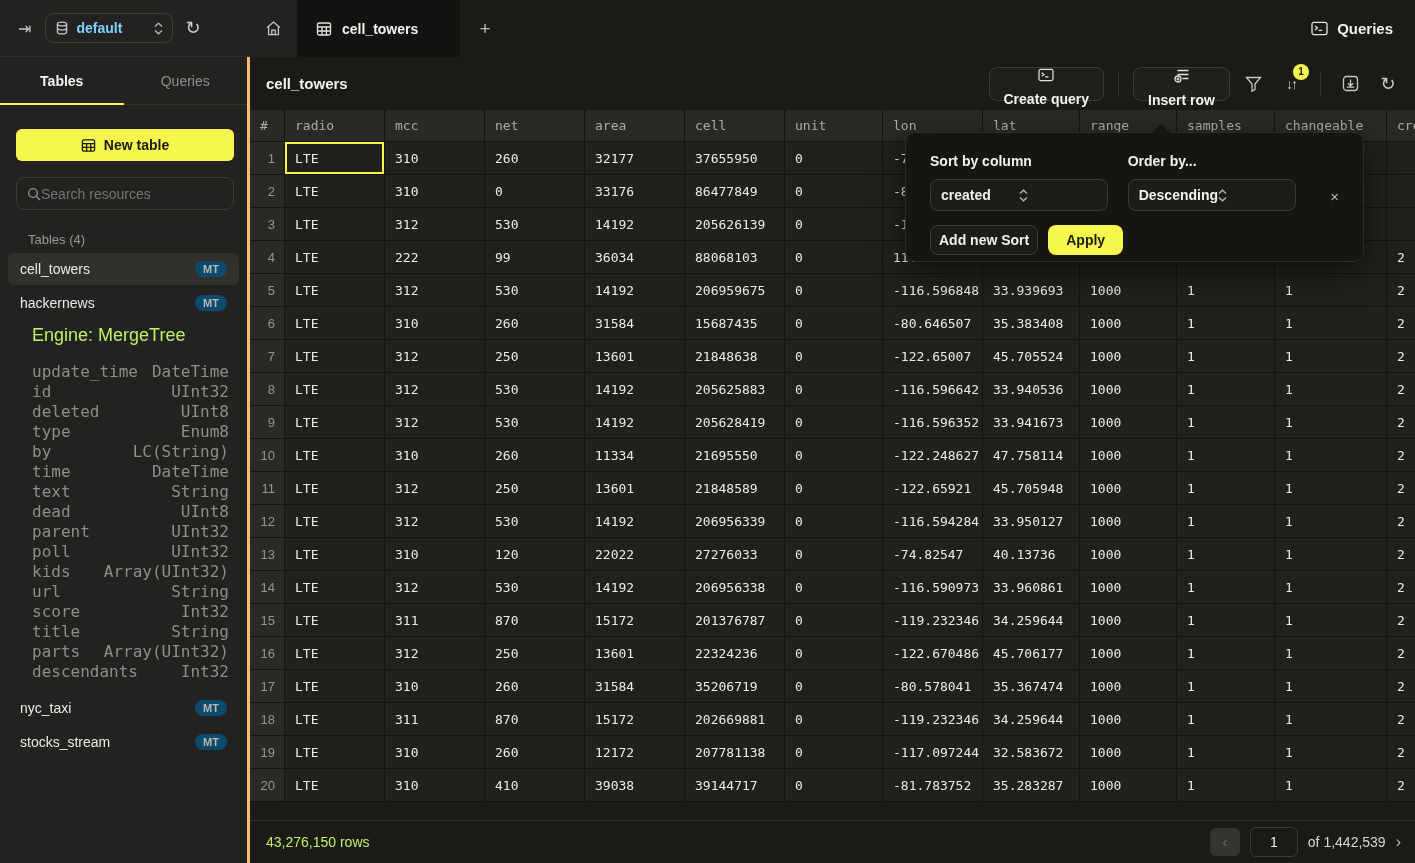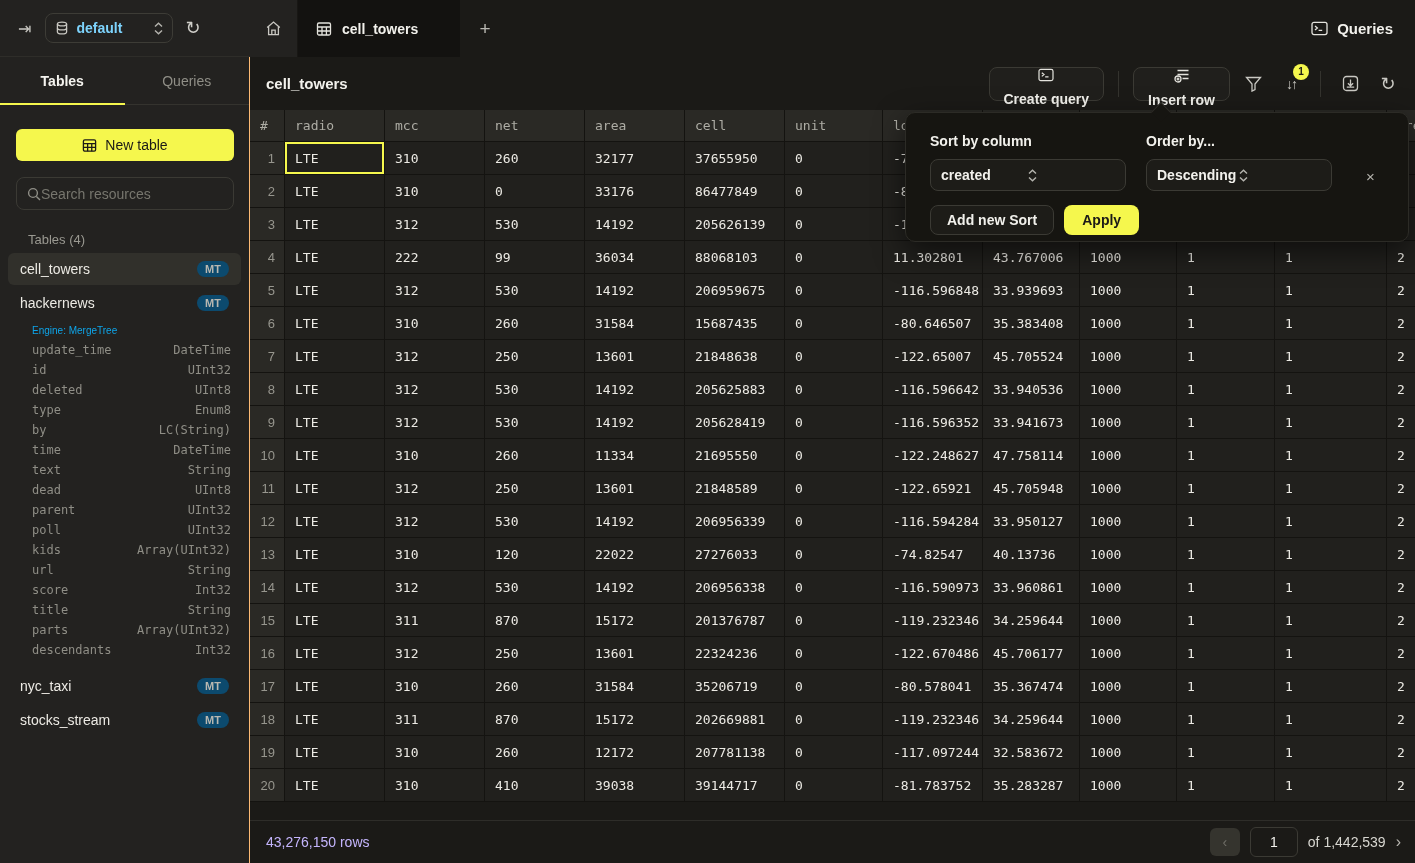--- a/index.html
+++ b/index.html
@@ -18,41 +18,41 @@
   .tb-refresh { margin-left:12px; font-size:18px; }
   .tabstrip { position:absolute; left:250px; top:0; height:57px; display:flex; align-items:stretch; }
   .tab-home { width:48px; background:#232220; border-right:1px solid #181714; display:flex; align-items:center; justify-content:center; cursor:pointer; }
   .tab-active { width:162px; background:#131210; display:flex; align-items:center; gap:10px; padding:0 18px; cursor:pointer; }
   .tab-active .tab-label { font-size:14px; font-weight:700; color:#f2f1ec; }
   .tab-plus { width:50px; display:flex; align-items:center; justify-content:center; color:#b9b8b2; font-size:19px; cursor:pointer; }
   .queries-top { position:absolute; right:22px; top:0; height:57px; display:flex; align-items:center; gap:9px; cursor:pointer; }
   .queries-top span { font-size:15px; font-weight:700; color:#f2f1ec; }
 
   
-  .sidebar { position:absolute; left:0; top:57px; width:250px; height:806px; background:#232220; border-right:1px solid #fdba74; }
+  .sidebar { position:absolute; left:0; top:57px; width:250px; height:806px; background:#232220; border-right:3px solid #fdba74; }
   .side-tabs { display:flex; height:48px; border-bottom:1px solid #34332e; }
   .side-tab { flex:1; display:flex; align-items:center; justify-content:center; font-size:14px; cursor:pointer; position:relative; }
   .side-tab.active { color:#f5f4ef; font-weight:700; }
   .side-tab.active::after { content:""; position:absolute; left:0; right:0; bottom:-1px; height:2px; background:#f5f74d; }
   .side-tab.inactive { color:#8f8e86; }
   .new-table-btn { margin:24px 16px 0 16px; width:218px; height:32px; background:#f5f74d; border:none; border-radius:6px;
-    font-size:14px; font-weight:400; color:#1b1a17; display:flex; align-items:center; justify-content:center; gap:8px; cursor:pointer; }
+    font-size:14px; font-weight:700; color:#1b1a17; display:flex; align-items:center; justify-content:center; gap:8px; cursor:pointer; }
   .search-box { margin:16px 16px 0 16px; width:218px; height:33px; border:1px solid #3b3a34; border-radius:8px;
     display:flex; align-items:center; padding:0 10px; background:#232220; }
   .search-box input { background:transparent; border:none; outline:none; color:#d8d7d1; font-size:14px; width:100%;
     font-family:"Liberation Sans", sans-serif; }
   .search-box input::placeholder { color:#77766e; }
   .side-section-label { margin:22px 0 6px 28px; font-size:13px; color:#9a9991; }
   .side-item { margin:2px 8px; height:32px; border-radius:6px; display:flex; align-items:center; padding:0 12px; cursor:pointer; }
   .side-item.selected { background:#31302b; }
   .side-item .tname { font-size:14px; color:#eceae4; flex:1; }
   .mt-badge { background:#0c4a6e; color:#b9b8b1; font-size:11px; font-weight:600; border-radius:9px; padding:2px 8px; }
-  .engine-line { margin:6px 0 4px 32px; font-size:10px; color:#0ea5e9; }
+  .engine-line { margin:6px 0 16px 32px; font-size:18px; color:#bef264; }
   .field-row { display:flex; justify-content:space-between; padding:0 18px 0 32px; height:20px; line-height:20px;
-    font-family:"DejaVu Sans Mono", monospace; font-size:12px; color:#8f8e86; }
+    font-family:"DejaVu Sans Mono", monospace; font-size:16px; color:#8f8e86; }
 
   
   .main-toolbar { position:absolute; left:250px; top:57px; width:1165px; height:53px; background:#1b1a17; display:flex; align-items:center; }
   .view-title { margin-left:16px; font-size:15px; font-weight:700; color:#f2f1ec; }
   .toolbar-right { position:absolute; right:12px; display:flex; align-items:center; gap:8px; }
   .tb-btn { height:34px; border:1px solid #3b3a34; background:#201f1c; border-radius:8px; color:#f2f1ec;
     font-size:14px; font-weight:600; display:flex; align-items:center; gap:9px; padding:0 14px; cursor:pointer;
     font-family:"Liberation Sans", sans-serif;flex-direction:column; }
   .v-div { width:1px; height:26px; background:#34332e; margin:0 6px; }
   .tool-icon { width:30px; height:30px; position:relative; color:#c9c8c2; }
@@ -69,41 +69,41 @@
     font-family:"DejaVu Sans Mono", monospace; font-size:13px; color:#eceae4;
     display:flex; align-items:center; padding:0 10px; white-space:nowrap; overflow:hidden; }
   .hcell { background:#2a2925; color:#aeada5; }
   .rownum { background:#2a2925; color:#97968e; justify-content:flex-end; padding-right:9px;
     font-family:"Liberation Sans", sans-serif; font-size:13px; }
   .c0{width:35px;} .c1{width:100px;} .c2{width:100px;} .c3{width:100px;} .c4{width:100px;} .c5{width:100px;}
   .c6{width:98px;} .c7{width:100px;} .c8{width:97px;} .c9{width:97px;} .c10{width:98px;} .c11{width:112px;} .c12{width:100px;}
   .cell.selected { box-shadow:inset 0 0 0 2px #f5f74d; }
 
   
-  .sort-popup { position:absolute; left:905px; top:112px; width:504px; height:130px; background:#161511;
+  .sort-popup { position:absolute; left:905px; top:132px; width:459px; height:130px; background:#161511;
     border:1px solid #2c2b26; border-radius:10px; box-shadow:0 10px 30px rgba(0,0,0,.55); padding:20px 24px; z-index:10; }
   .sort-caret { position:absolute; left:248px; top:-8px; width:14px; height:14px; background:#161511;
     border-left:1px solid #2c2b26; border-top:1px solid #2c2b26; transform:rotate(45deg); }
   .popup-grid { display:flex; gap:20px; }
   .popup-col1 { width:196px; } .popup-col2 { width:186px; }
   .popup-label { font-size:14px; font-weight:700; color:#f2f1ec; margin-bottom:10px; }
   .select { height:32px; border:1px solid #3b3a34; border-radius:8px; background:#1d1c18; display:flex;
     align-items:center; padding:0 10px; cursor:pointer; }
   .select span { font-size:14px; font-weight:600; color:#f2f1ec; flex:1; }
   .popup-close { align-self:flex-end; margin-bottom:6px; margin-left:14px; color:#b5b4ae; font-size:15px; background:none; border:none; cursor:pointer; }
   .popup-btns { display:flex; gap:10px; margin-top:14px; }
-  .add-sort-btn { height:30px; padding:0 16px; border:1px solid #3b3a34; background:#1d1c18; border-radius:8px;
+  .add-sort-btn { height:30px; padding:0 8px; border:1px solid #3b3a34; background:#1d1c18; border-radius:8px;
     color:#f2f1ec; font-size:14px; font-weight:600; cursor:pointer; font-family:"Liberation Sans", sans-serif; }
   .apply-btn { height:30px; padding:0 18px; border:none; background:#f5f74d; border-radius:8px;
     color:#1b1a17; font-size:14px; font-weight:600; cursor:pointer; font-family:"Liberation Sans", sans-serif; }
 
   
   .footer { position:absolute; left:250px; top:820px; width:1165px; height:43px; border-top:1px solid #2e2d29;
     background:#1b1a17; display:flex; align-items:center; }
-  .rows-label { margin-left:16px; font-size:14px; color:#c4b5fd; }
+  .rows-label { margin-left:16px; font-size:14px; color:#bef264; }
   .pager { position:absolute; right:14px; display:flex; align-items:center; gap:10px; }
   .pager-prev { width:30px; height:28px; border-radius:6px; background:#35342e; border:none; color:#6f6e67; font-size:14px; cursor:pointer; }
   .page-input { width:48px; height:30px; border:1px solid #3b3a34; border-radius:6px; background:#1b1a17;
     color:#f2f1ec; font-size:14px; text-align:center; outline:none; font-family:"Liberation Sans", sans-serif; }
   .of-label { font-size:14px; color:#d8d7d1; }
   .pager-next { background:none; border:none; color:#b5b4ae; font-size:16px; cursor:pointer; }
   svg { display:block; }
 </style>
 </head>
 <body>

